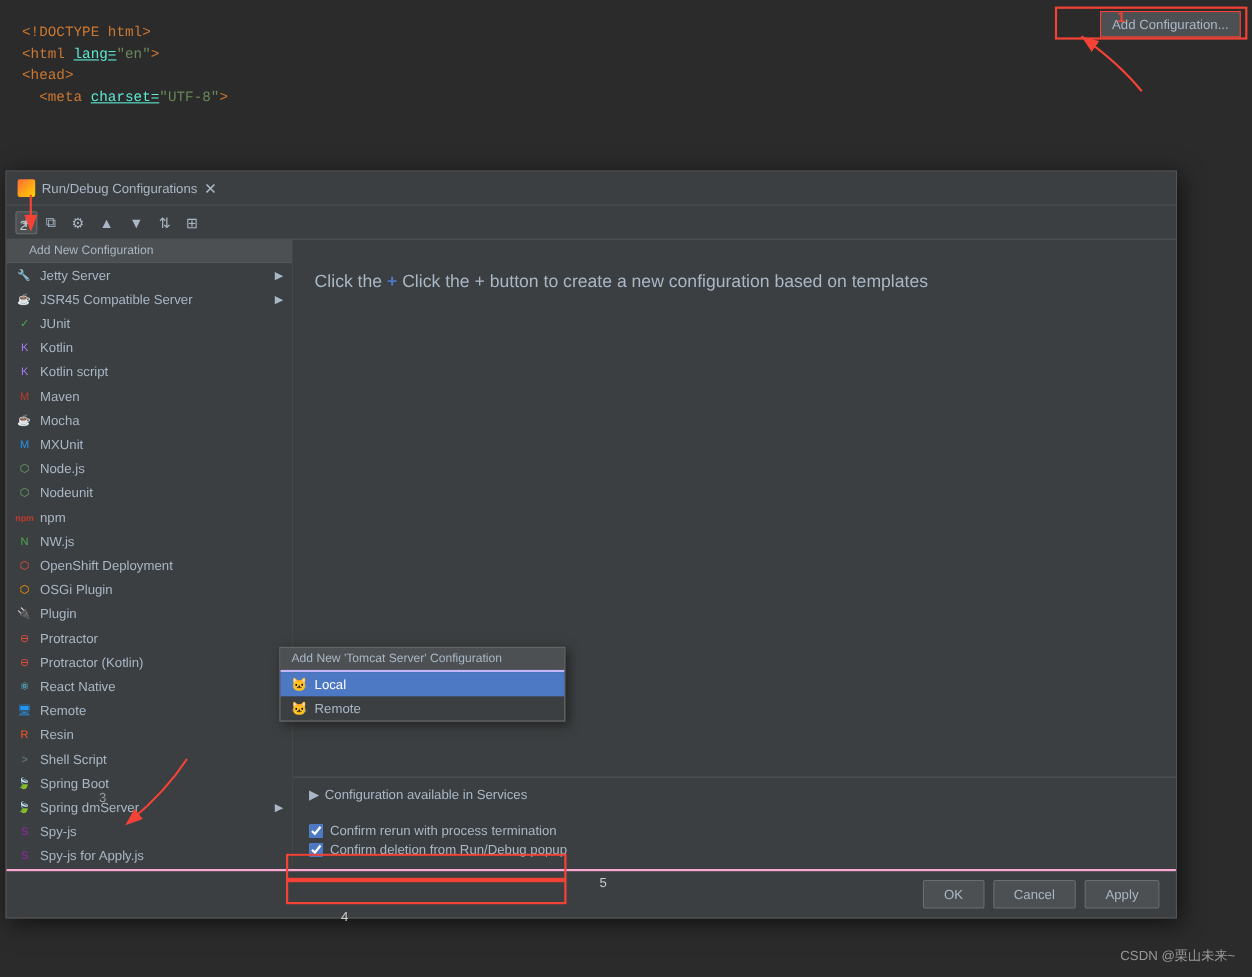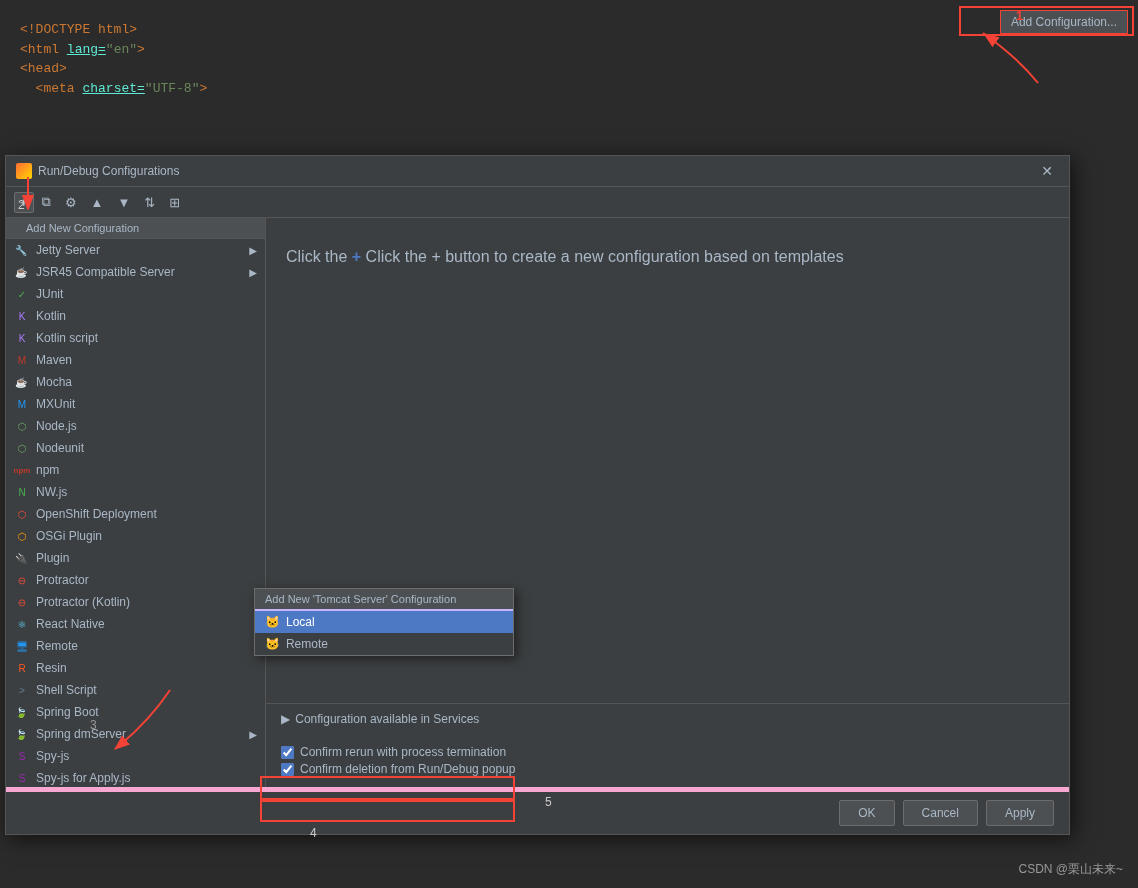--- a/index.html
+++ b/index.html
@@ -54,21 +54,20 @@
       border: 1px solid #555;
       box-shadow: 4px 4px 20px rgba(0,0,0,0.6);
       z-index: 20;
       display: flex;
       flex-direction: column;
     }
 
     .dialog-titlebar {
       display: flex;
       align-items: center;
-      justify-content: space-between;
       background: #3c3f41;
       padding: 5px 10px;
       border-bottom: 1px solid #555;
       flex-shrink: 0;
     }
 
     .dialog-title {
       color: #a9b7c6;
       font-size: 12px;
       font-family: 'Segoe UI', sans-serif;
@@ -264,21 +263,21 @@
 
     .checkbox-row input[type=checkbox] {
       accent-color: #4c78c4;
     }
 
     .dialog-footer {
       display: flex;
       justify-content: flex-end;
       align-items: center;
       padding: 8px 15px;
-      border-top: 5px solid #f9a8d4;
+      border-top: 2px solid #f9a8d4;
       gap: 8px;
       flex-shrink: 0;
     }
 
     .footer-btn {
       padding: 5px 18px;
       font-size: 12px;
       font-family: 'Segoe UI', sans-serif;
       cursor: pointer;
       border-radius: 2px;

